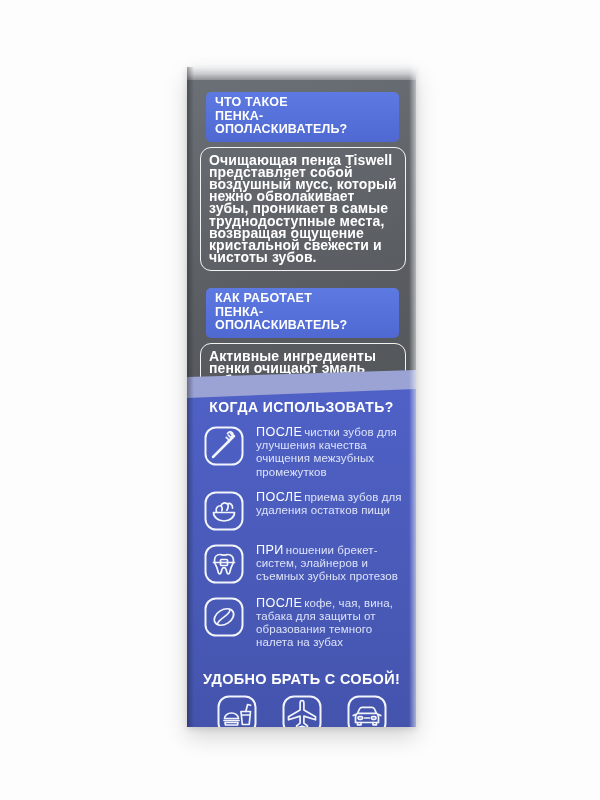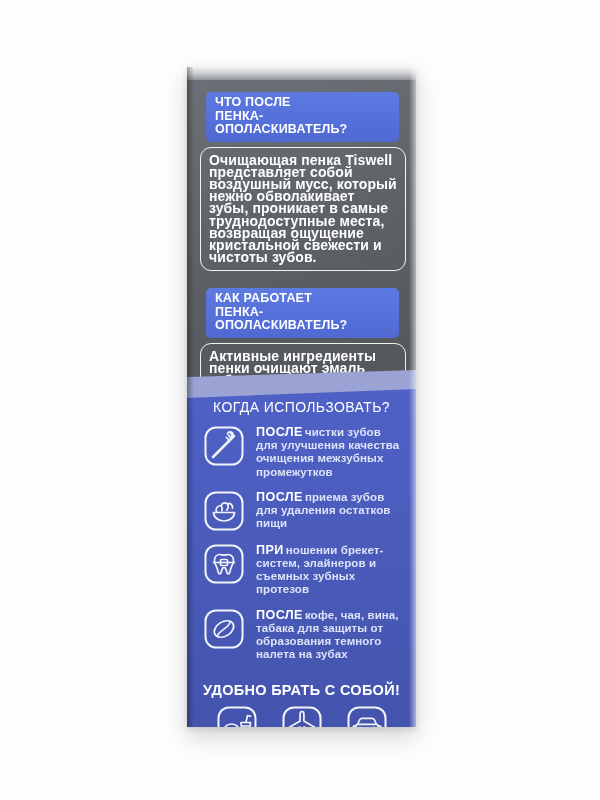--- a/index.html
+++ b/index.html
@@ -42,30 +42,30 @@
     background:#9aa3d3;
     clip-path:polygon(0 7px,100% 0,100% 40px,0 40px);
   }
   .blue {
     position:absolute; top:322px; left:0; right:0; bottom:0;
     background:linear-gradient(180deg,#4f61c6 0%,#4454ad 100%);
     clip-path:polygon(0 9px,100% 0,100% 100%,0 100%);
   }
   .blue-inner { position:absolute; top:8px; left:0; right:0; bottom:0; display:flex; flex-direction:column; }
   .when-title {
-    margin-top:2px; text-align:center; color:#fff; font-weight:400;
+    margin-top:2px; text-align:center; color:#fff; font-weight:700;
     font-size:14px; letter-spacing:0.4px;
   }
   .bullets { margin:10px 13px 0 16px; display:flex; flex-direction:column; gap:11px; }
   .bullet { display:flex; align-items:flex-start; }
   .icon-sq { flex:0 0 42px; width:42px; height:42px; }
   .icon-sq svg { display:block; width:42px; height:42px; }
   .bullet-text {
     margin-left:11px; margin-top:1px;
-    font-size:11.5px; line-height:13.2px; font-weight:700; color:#dde3f8;
+    font-size:11.5px; line-height:13.2px; font-weight:400; color:#dde3f8;
     letter-spacing:0.1px;
   }
   .kw { color:#fff; font-size:12.6px; letter-spacing:0.4px; margin-right:2px; }
   .portable-title {
     margin-top:21px; text-align:center; color:#fff; font-weight:700;
     font-size:14.5px; letter-spacing:0.3px;
   }
   .portable-icons { margin-top:7px; display:flex; justify-content:center; gap:23px; }
   .portable-icons .icon-sq { flex:0 0 42px; }
   .edge-left {
@@ -81,21 +81,21 @@
   svg .thick { stroke-width:2.5; }
 </style>
 </head>
 <body>
 
 <div class="box">
   <div class="bevel"></div>
 
   <div class="gray">
     <div class="header-pill">
-      <div>ЧТО ПОСЛЕ</div>
+      <div>ЧТО ТАКОЕ</div>
       <div>ПЕНКА-ОПОЛАСКИВАТЕЛЬ?</div>
     </div>
     <div class="body-box">Очищающая пенка Tiswell представляет собой воздушный мусс, который нежно обволакивает зубы, проникает в самые труднодоступные места, возвращая ощущение кристальной свежести и чистоты зубов.</div>
 
     <div class="header-pill second">
       <div>КАК РАБОТАЕТ</div>
       <div>ПЕНКА-ОПОЛАСКИВАТЕЛЬ?</div>
     </div>
     <div class="body-box">Активные ингредиенты пенки очищают эмаль зубов, предотвращают повторное образование зубного налета и подавляют активность вредных бактерий, защищая от кариеса и деминерализации эмали в течение дня.</div>
   </div>

